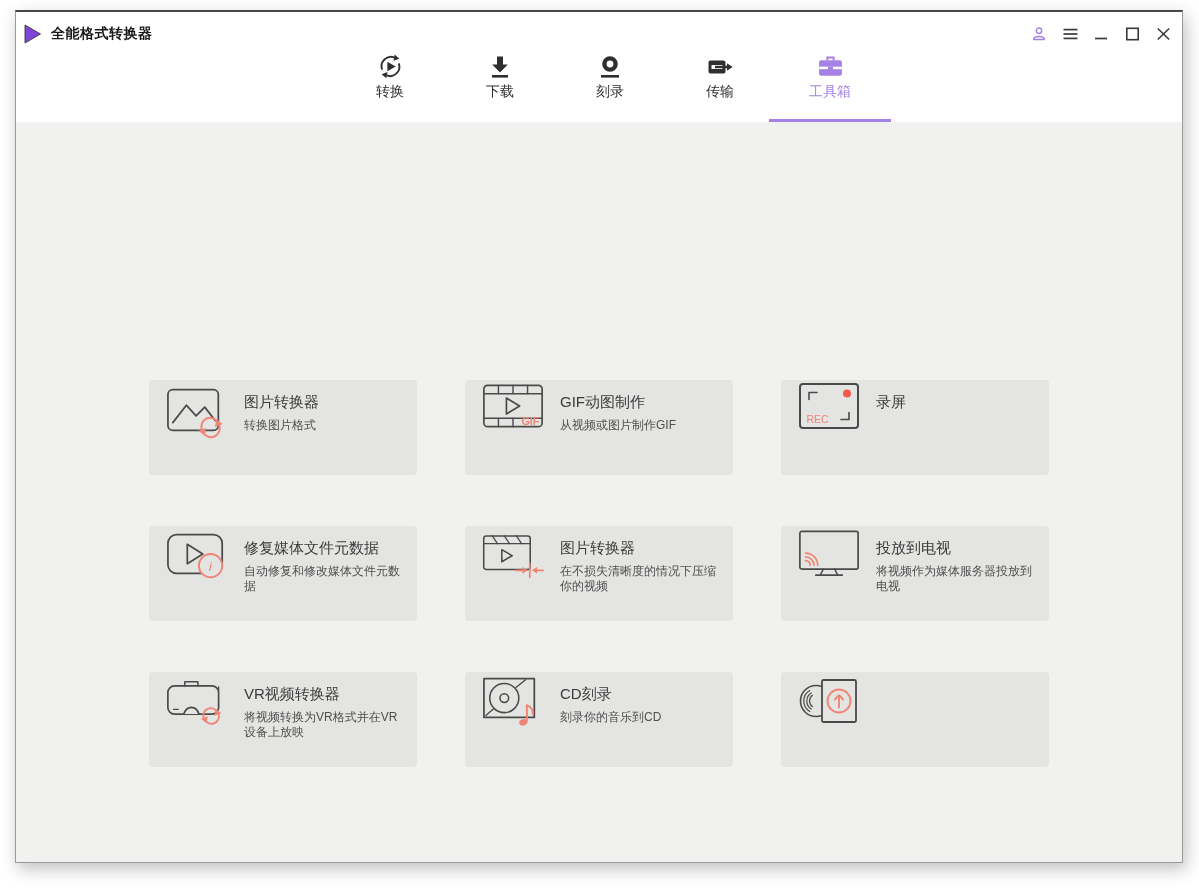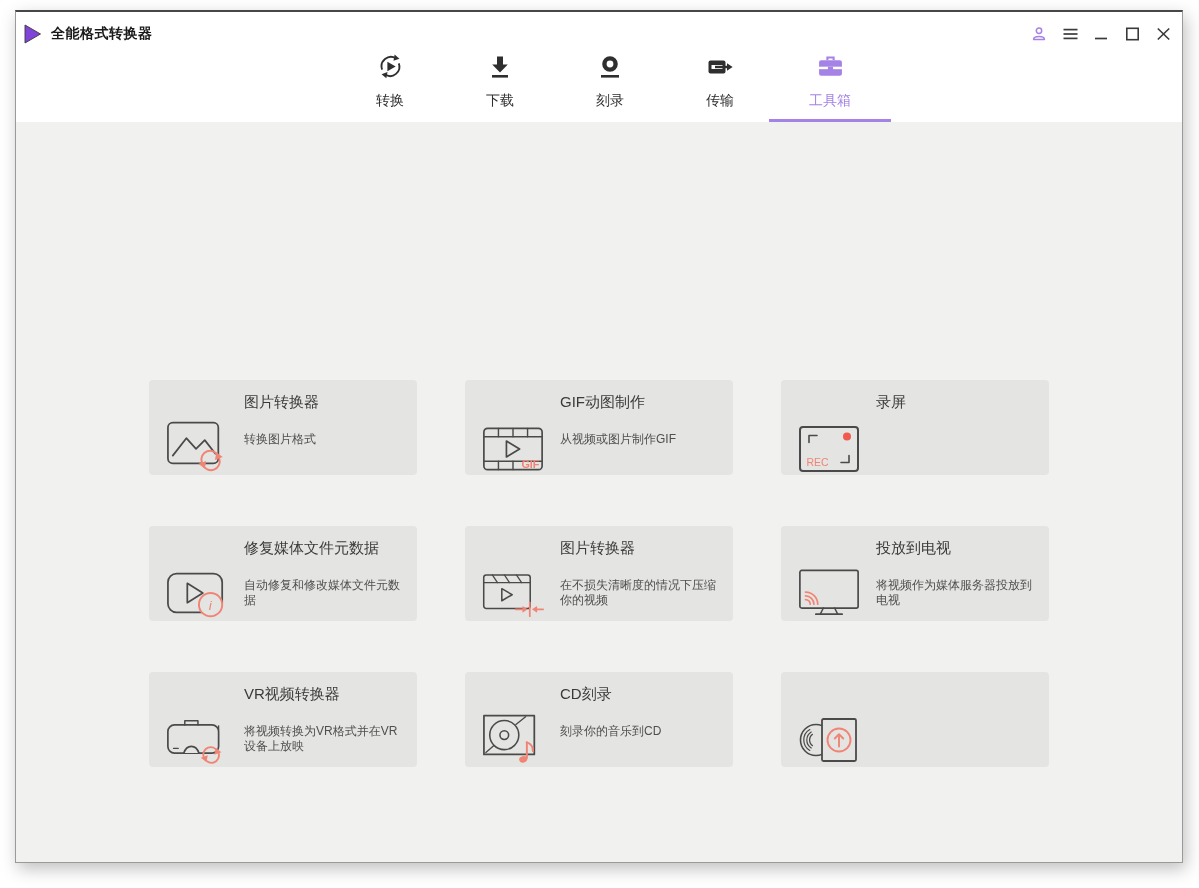--- a/index.html
+++ b/index.html
@@ -17,34 +17,34 @@
   .logo { width:19px; height:20px; display:flex; }
   .app-title { margin-left:9px; font-size:14px; font-weight:700; color:#1b1b1b; letter-spacing:.5px; }
   .win-controls { margin-left:auto; display:flex; align-items:center; gap:13px; }
   .ctrl { width:18px; height:18px; display:flex; align-items:center; justify-content:center; cursor:default; }
   
   .nav { position:absolute; top:0; bottom:0; left:0; right:0;
     display:flex; justify-content:center; padding-left:22px; pointer-events:none; }
   .tab { pointer-events:auto; width:110px; display:flex; flex-direction:column; align-items:center;
     padding-top:41px; position:relative; color:#333333; }
   .tab .tab-icon { height:28px; display:flex; align-items:center; justify-content:center; }
-  .tab .tab-label { margin-top:11px; font-size:14px; color:#2f2f2f; }
+  .tab .tab-label { margin-top:2px; font-size:14px; color:#2f2f2f; }
   .tab.active .tab-label { color:#a582e6; }
   .tab.active::after { content:""; position:absolute; bottom:0; left:50%;
     transform:translateX(-50%); width:122px; height:3px; background:#a582e6; }
   
   .content { position:absolute; top:110px; left:0; right:0; bottom:0; background:#f1f1ef; }
   .grid { position:absolute; left:133px; top:258px;
     display:grid; grid-template-columns:repeat(3,268px); grid-auto-rows:95px;
     column-gap:48px; row-gap:51px; }
   .card { background:#e4e4e2; border-radius:4px; display:flex; cursor:pointer; }
-  .card-icon { width:62px; margin-left:17px; display:flex; align-items:flex-end; justify-content:center; flex:none; }
+  .card-icon { width:62px; margin-left:17px; display:flex; align-items:flex-start; justify-content:center; flex:none; }
   .card-text { flex:1; padding:13px 12px 0 16px; }
   .card-title { font-size:15px; color:#3a3a3a; }
-  .card-desc { margin-top:20px; font-size:12px; line-height:15px; color:#4f4f4f; }
+  .card-desc { margin-top:6px; font-size:12px; line-height:15px; color:#4f4f4f; }
   svg { display:block; }
   svg text { font-family:"Liberation Sans","DejaVu Sans",sans-serif; }
 </style>
 </head>
 <body>
 
 <div class="window">
 
   <div class="header">
 

